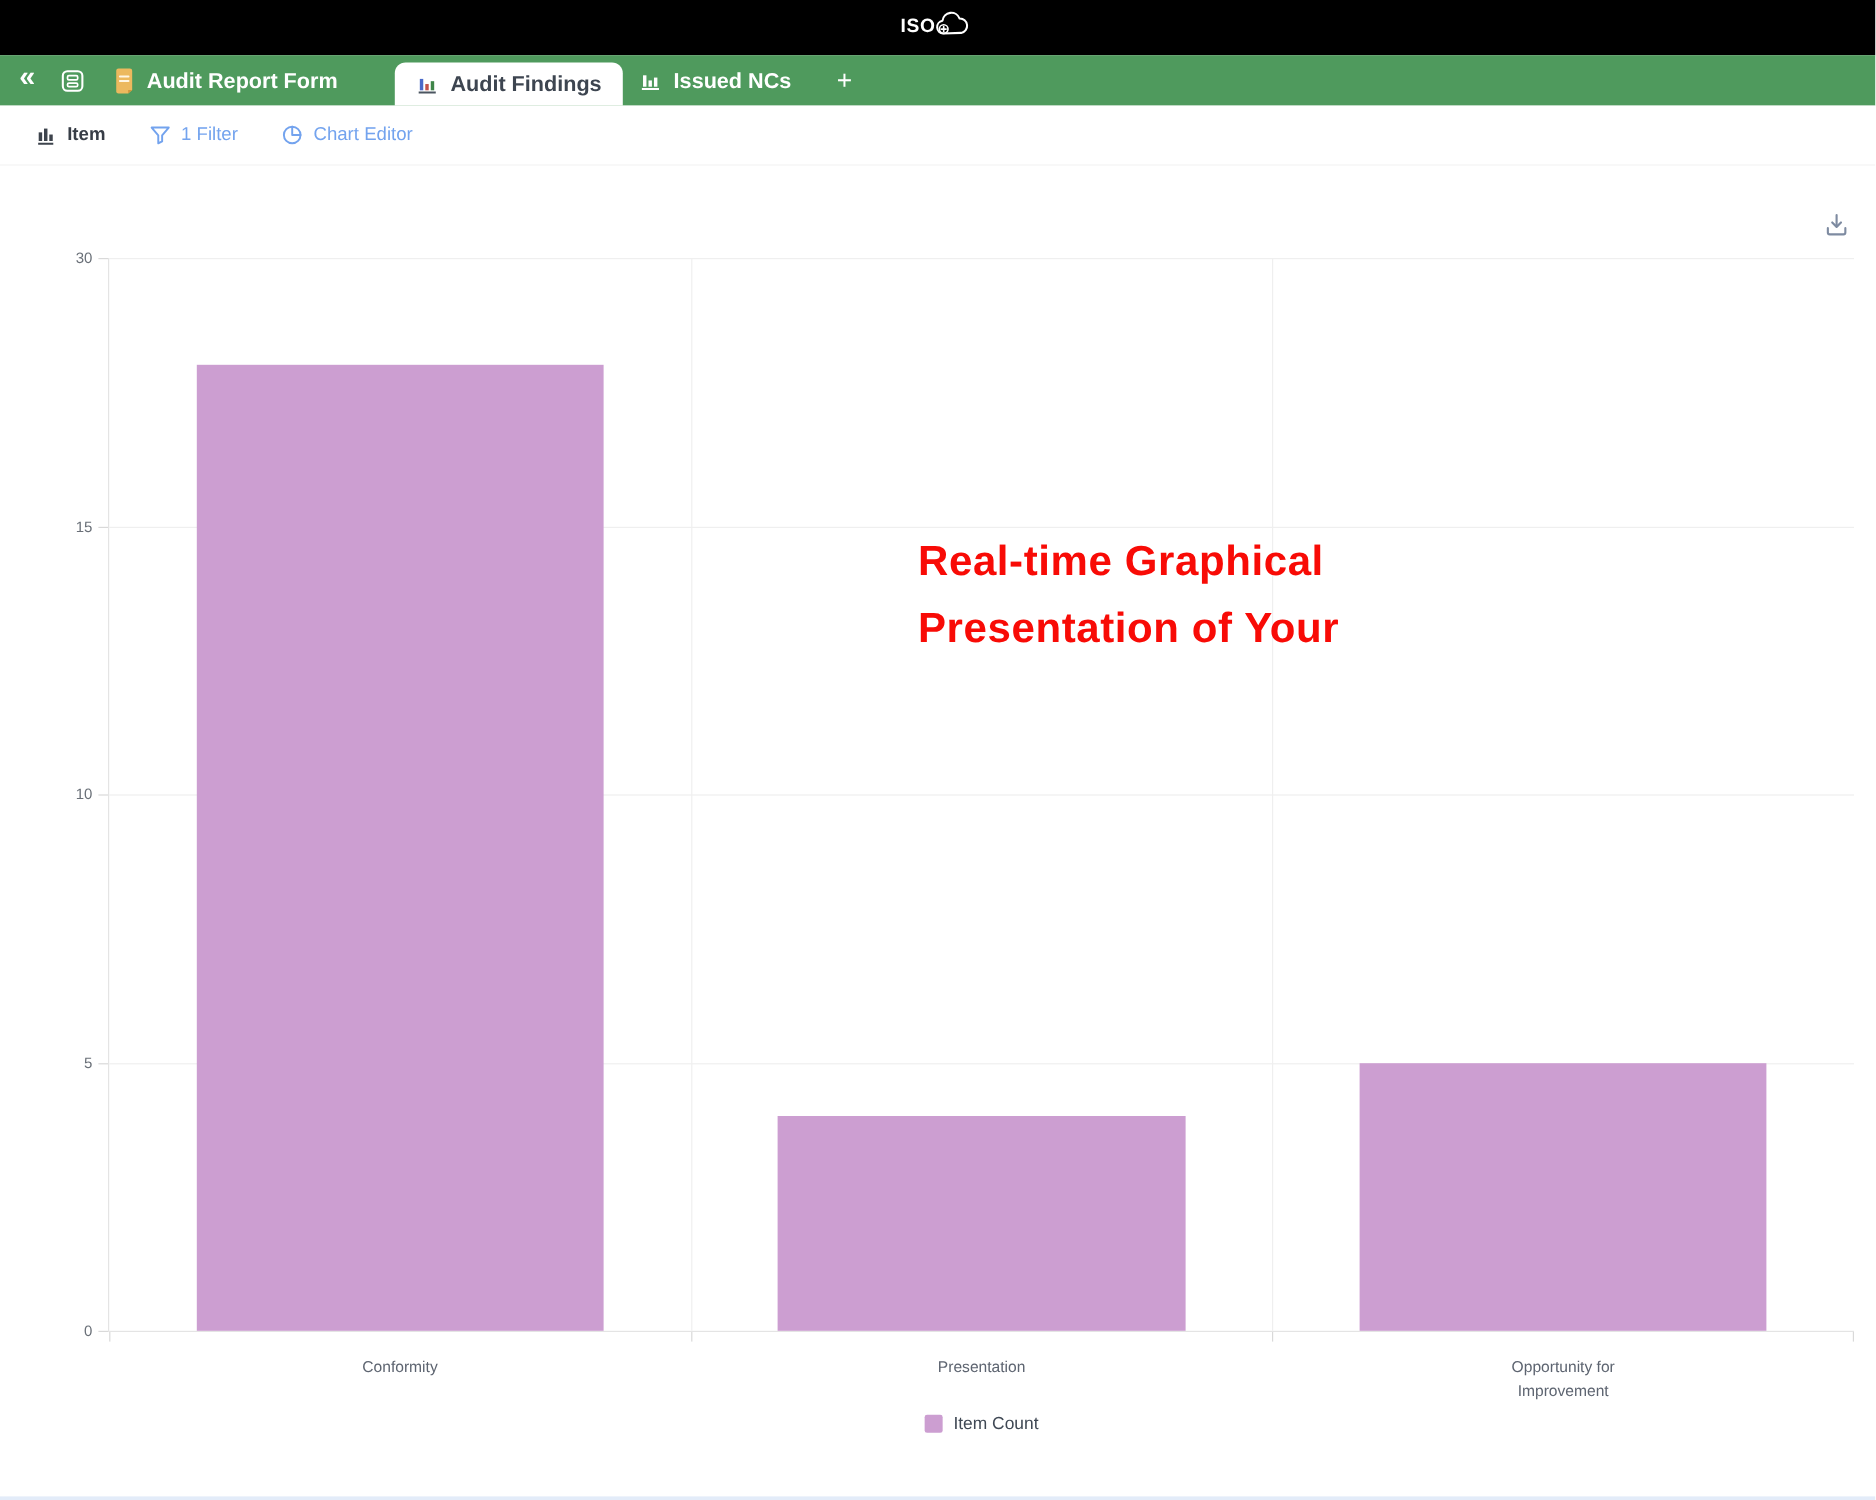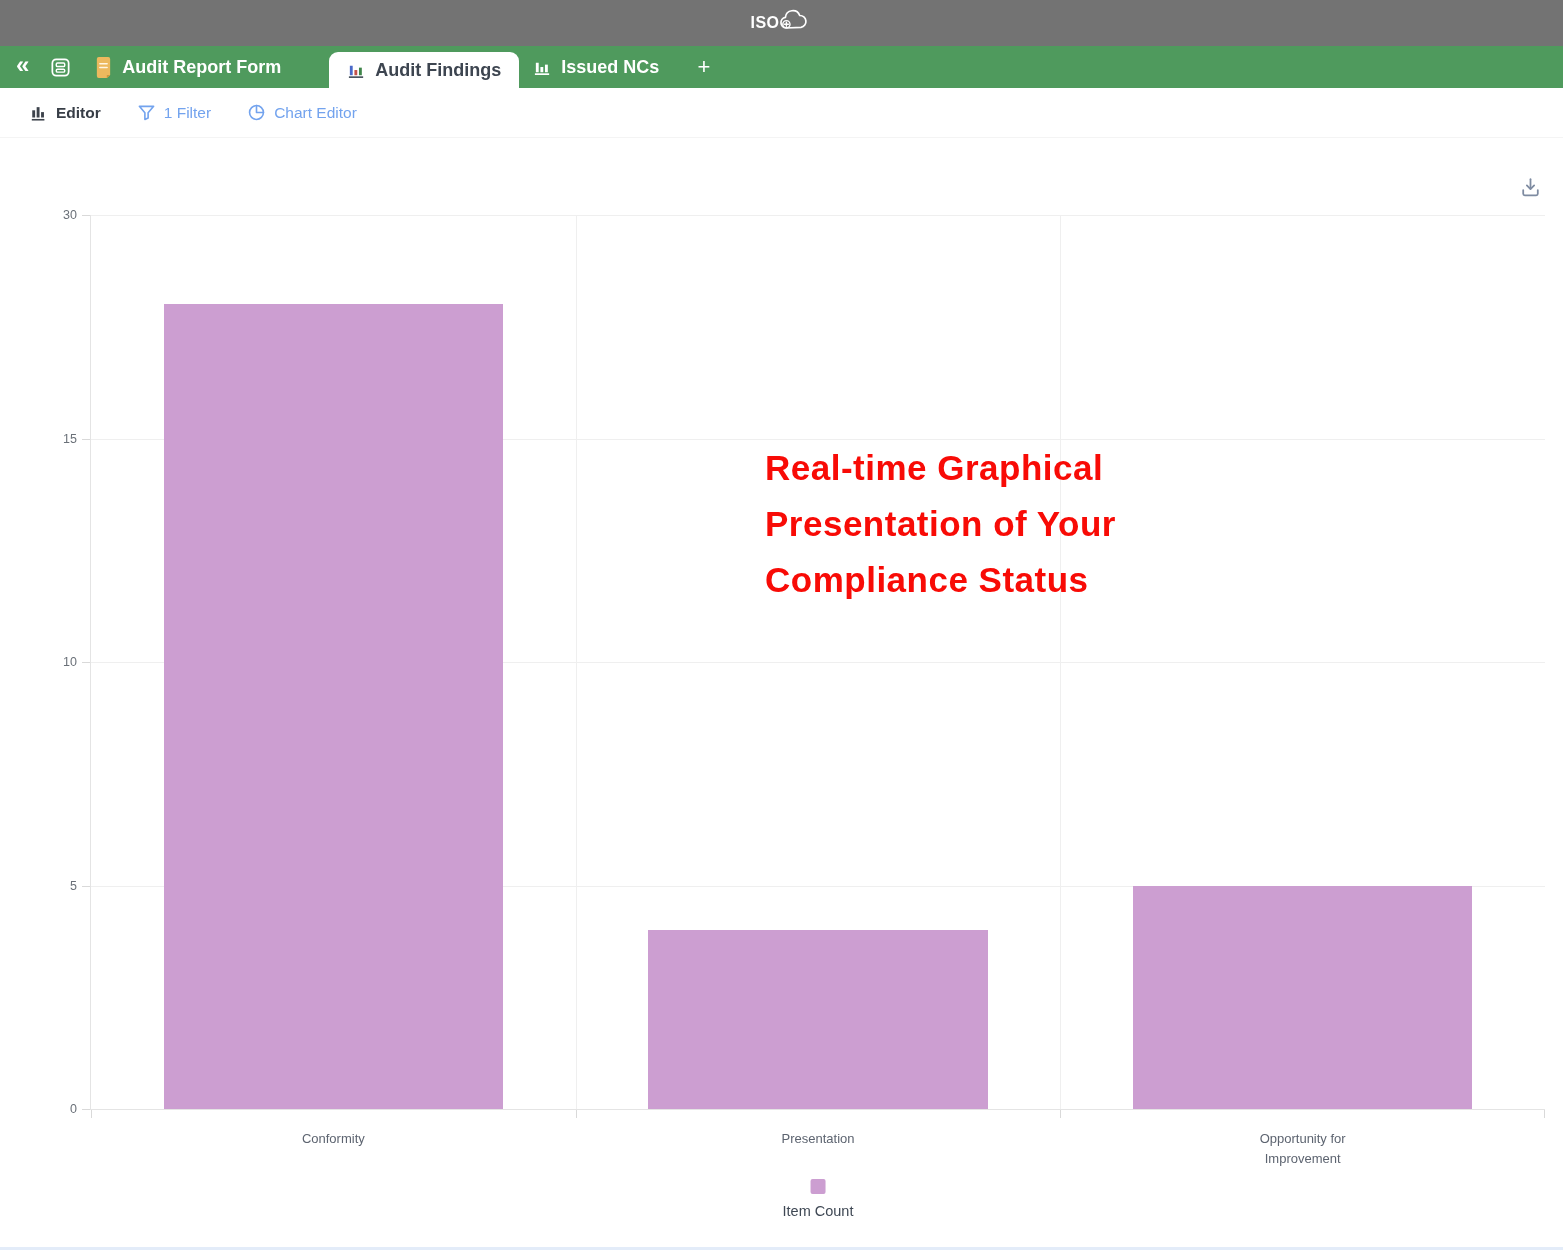--- a/index.html
+++ b/index.html
@@ -4,21 +4,21 @@
 <style>
   * { margin:0; padding:0; box-sizing:border-box; }
   html,body { background:#ffffff; }
   .app {
     position:relative; width:1563px; height:1250px; background:#ffffff;
     font-family:"Liberation Sans", sans-serif; overflow:hidden;
   }
   
   .topbar {
     position:absolute; left:0; top:0; width:100%; height:46px;
-    background:#737373; display:flex; align-items:center; justify-content:center;
+    background:#000000; display:flex; align-items:center; justify-content:center;
   }
   .logo { display:flex; align-items:center; color:#fff; }
   .logo-text { font-size:16px; font-weight:800; letter-spacing:0.5px; }
   .logo svg { margin-left:-3px; margin-top:-4px; }
   
   .tabbar {
     position:absolute; left:0; top:46px; width:100%; height:42px;
     background:#4f9a5d; display:flex; align-items:center; padding-left:16px;
   }
   .collapse-btn {
@@ -60,21 +60,21 @@
     position:absolute; left:-46px; width:32px; text-align:right;
     font-size:12.5px; color:#6a7078; line-height:16px;
   }
   .bar { position:absolute; }
   .xlabel {
     position:absolute; top:calc(100% + 20px); transform:translateX(-50%);
     max-width:125px; text-align:center; font-size:13px; color:#5d6470; line-height:20px;
   }
   .legend {
     position:absolute; left:50%; top:calc(100% + 70px); transform:translateX(-50%);
-    display:flex; align-items:center; gap:9px;flex-direction:column;
+    display:flex; gap:9px;
   }
   .legend-swatch { width:15px; height:15px; border-radius:2px; background:#cc9ed1; }
   .legend-label { font-size:14.5px; color:#3f4854; }
   
   .overlay {
     position:absolute; left:765px; top:440px; width:475px; 
     font-size:35px; line-height:56px; font-weight:700; color:#f80b06;
     letter-spacing:0.5px; pointer-events:none;
   }
   
@@ -146,21 +146,21 @@
   </nav>
 
   <div class="toolbar">
     <div class="tool dark">
       <svg width="18" height="18" viewBox="0 0 20 20">
         <rect x="2.5" y="7" width="3.2" height="8" fill="#3d434c"></rect>
         <rect x="7.4" y="3.5" width="3.2" height="11.5" fill="#3d434c"></rect>
         <rect x="12.3" y="9" width="3.2" height="6" fill="#3d434c"></rect>
         <line x1="2" y1="17.5" x2="16" y2="17.5" stroke="#3d434c" stroke-width="1.8"></line>
       </svg>
-      <span>Editor</span>
+      <span>Item</span>
     </div>
     <div class="tool blue">
       <svg width="19" height="19" viewBox="0 0 20 20" fill="none" stroke="#73a3ee" stroke-width="1.7" stroke-linejoin="round" stroke-linecap="round">
         <path d="M2.5 3.5 h15 l-5.8 6.8 v5.4 l-3.4 1.6 v-7 z"></path>
       </svg>
       <span>1 Filter</span>
     </div>
     <div class="tool blue">
       <svg width="19" height="19" viewBox="0 0 20 20" fill="none" stroke="#73a3ee" stroke-width="1.7" stroke-linecap="round">
         <circle cx="10" cy="10" r="7.3"></circle>
@@ -207,17 +207,16 @@
       <div class="xlabel" style="left: 242.333px;">Conformity</div>
       <div class="bar" style="left: 557.367px; width: 339.267px; top: 715.2px; height: 178.8px; background: rgb(204, 158, 209);"></div>
       <div class="xlabel" style="left: 727px;">Presentation</div>
       <div class="bar" style="left: 1042.03px; width: 339.267px; top: 670.5px; height: 223.5px; background: rgb(204, 158, 209);"></div>
       <div class="xlabel" style="left: 1211.67px;">Opportunity for Improvement</div>
     </div>
 
   <div class="overlay">
     <div>Real-time Graphical</div>
     <div>Presentation of Your</div>
-    <div>Compliance Status</div>
   </div>
 
   <div class="bottom-strip"></div>
 </div>
 
 </body></html>

